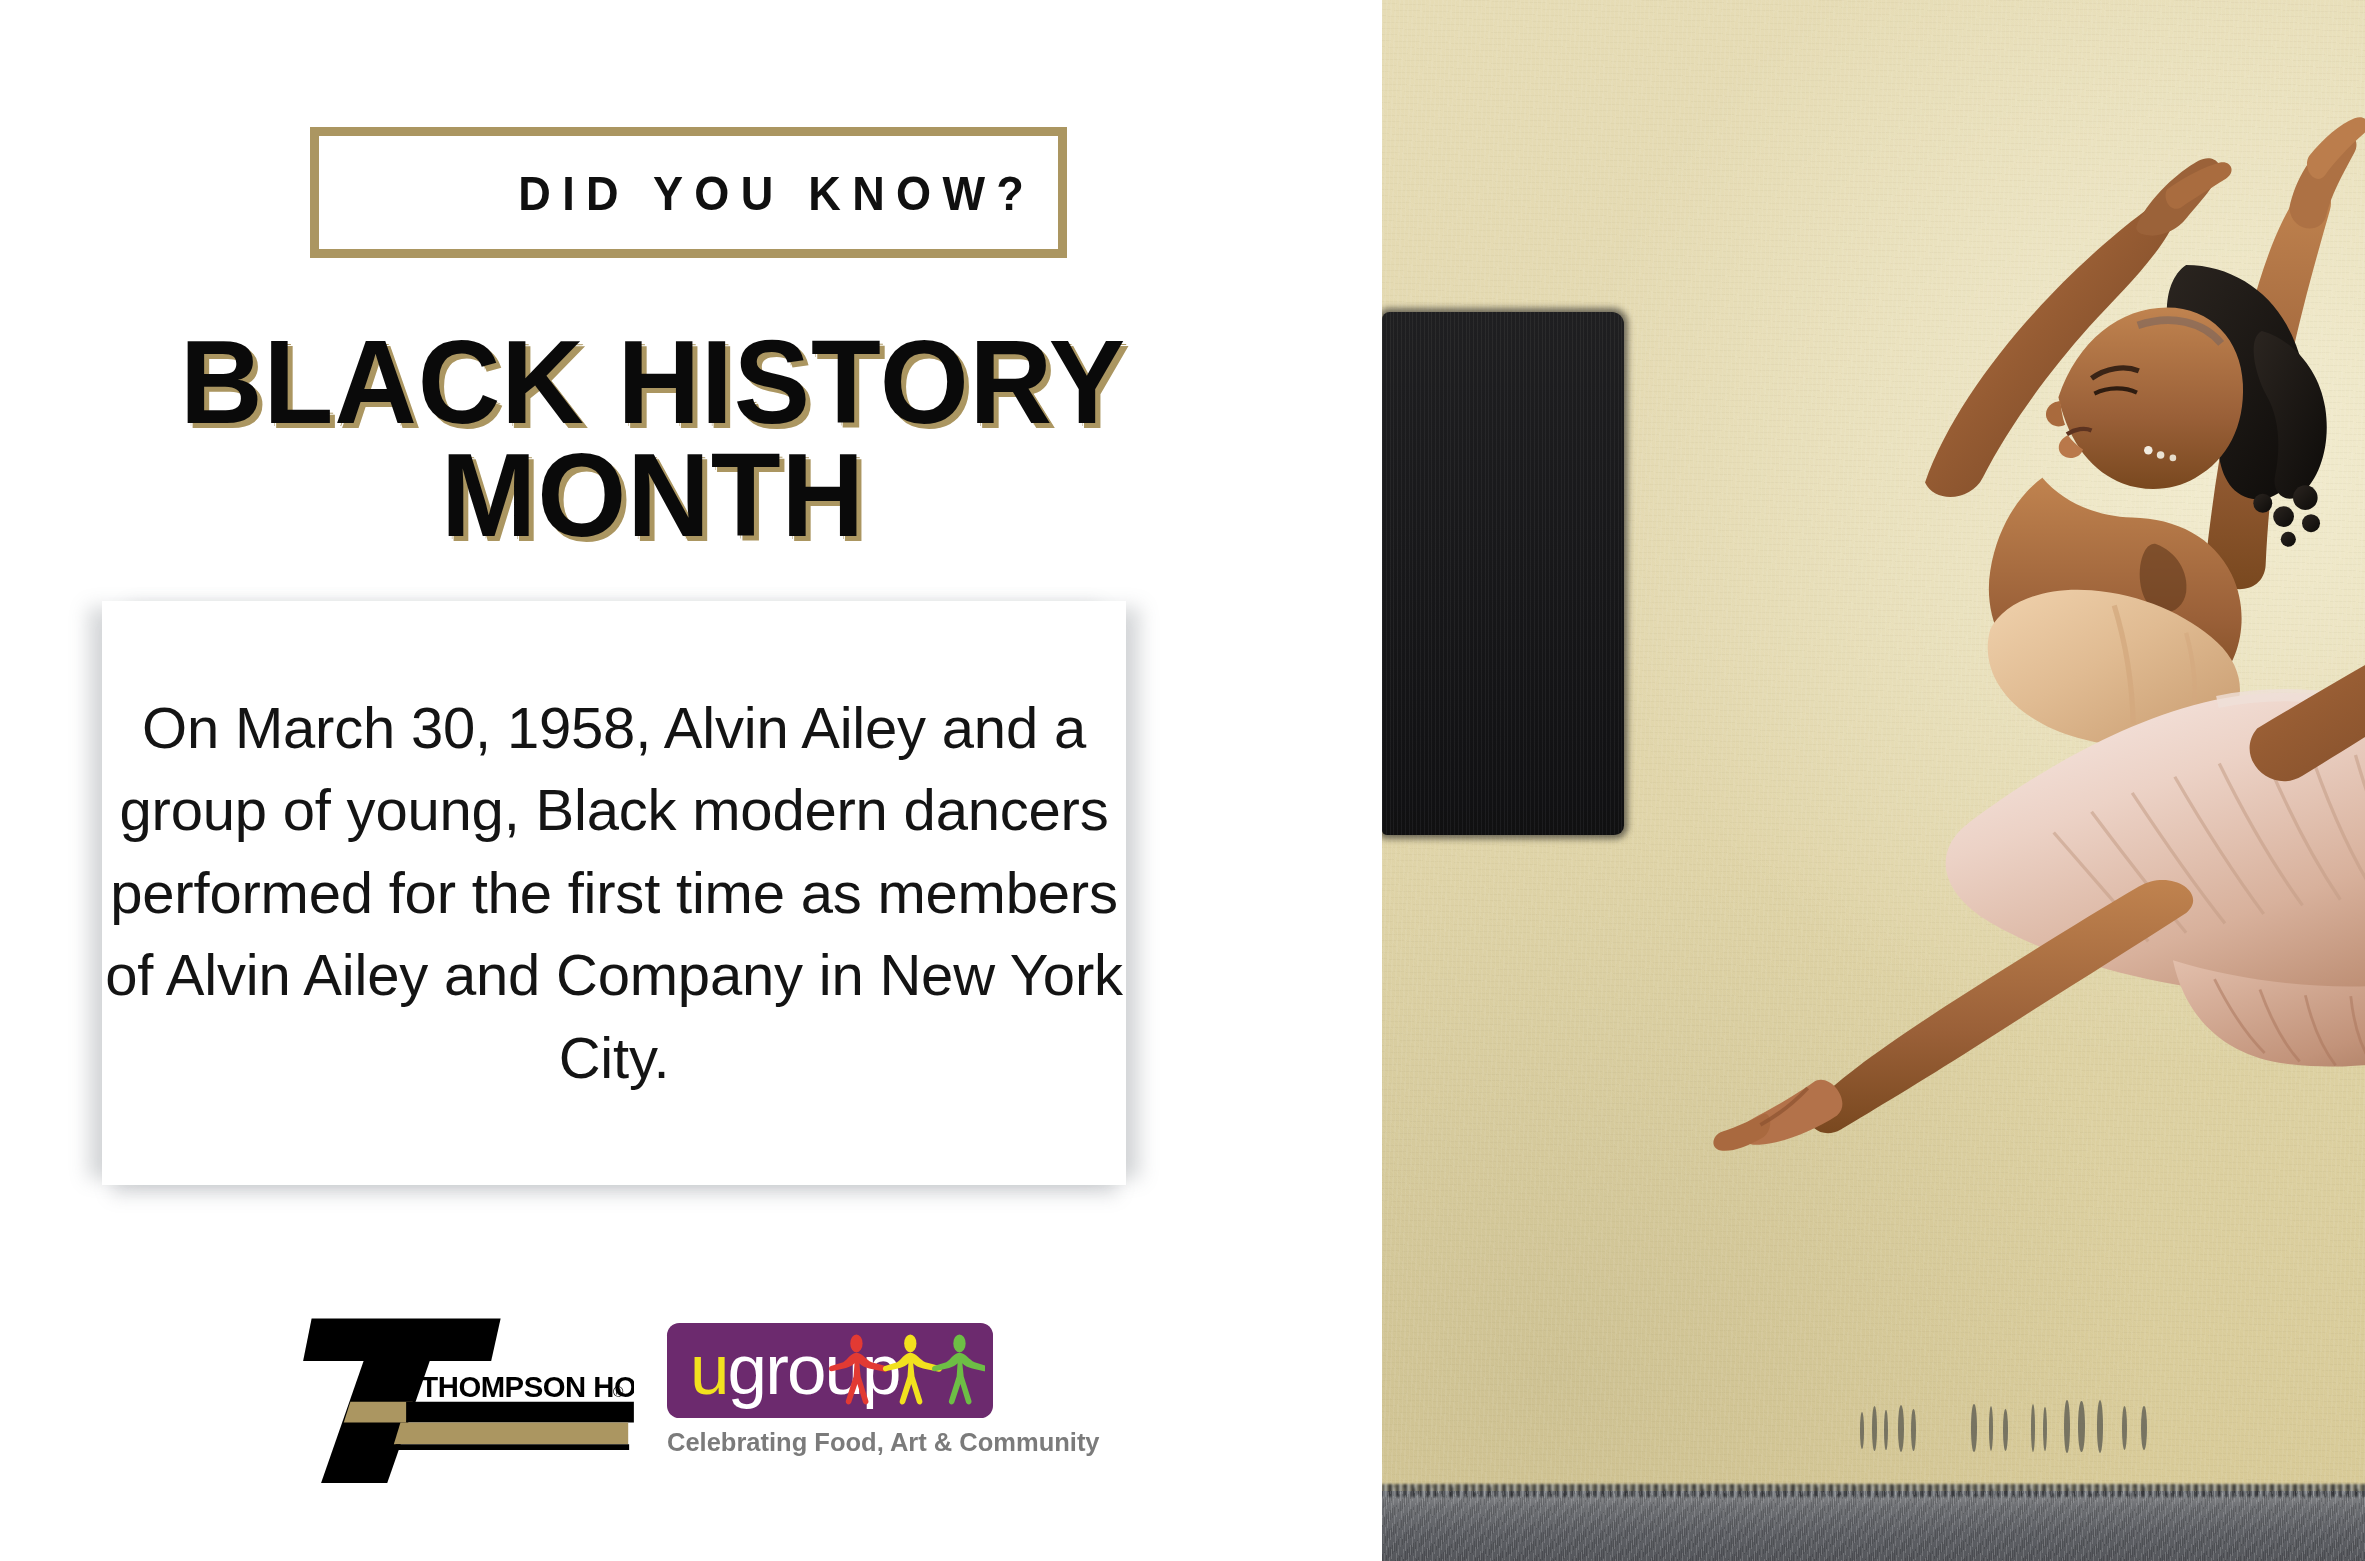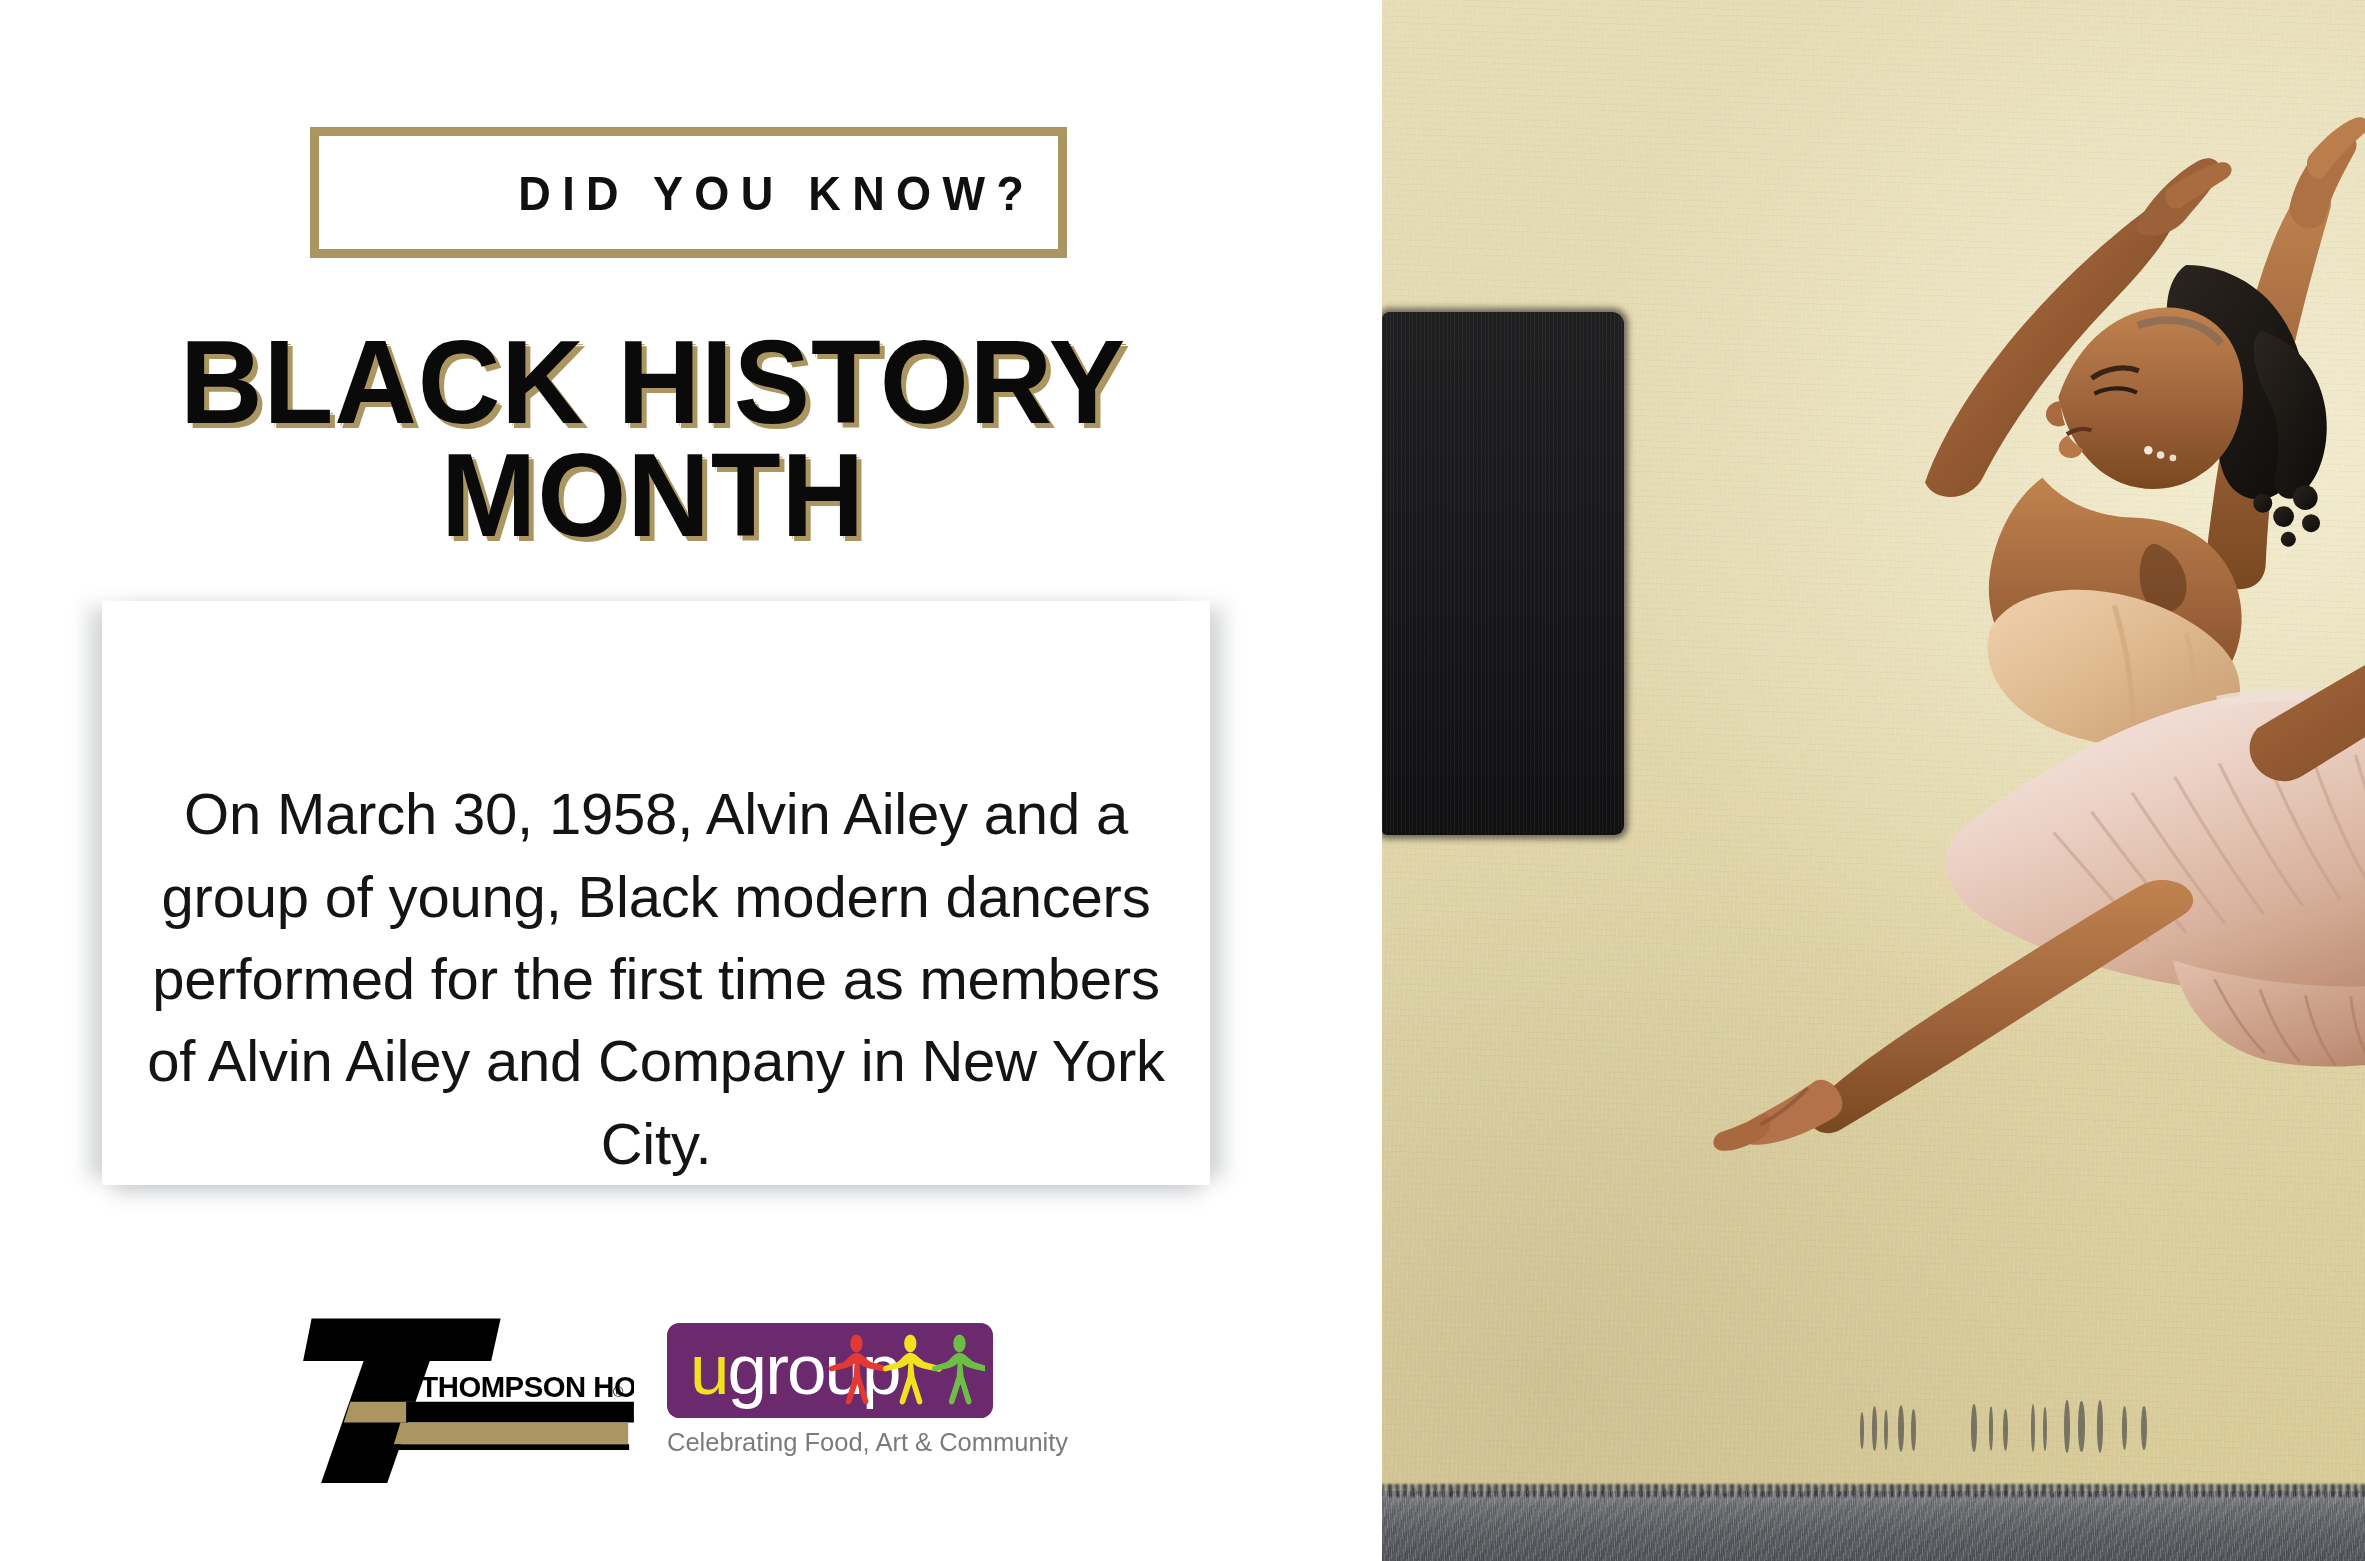--- a/index.html
+++ b/index.html
@@ -65,28 +65,28 @@
        5.2px 5.2px 0 #ab9661,
         3.8px  3.8px 0 #ffffff,
         3.3px  3.3px 0 #ab9661;
   }
   #headline .line { display:block; white-space:nowrap; }
 
   
   #fact-card {
     position:absolute;
     left:102px; top:601px;
-    width:1108px; height:584px;
+    width:1024px; height:584px;
     background:#ffffff;
     box-shadow:
       -20px 0 18px -5.7px rgba(120,125,132,0.30),
        20px 0 18px -5.7px rgba(120,125,132,0.30),
         0  19px 16px -8.5px rgba(120,125,132,0.22);
     display:flex;
-    align-items:flex-end;
+    align-items:center;
     justify-content:center;
     z-index:3;
   }
   #fact-text {
     width:1031px;
     text-align:center;
     font-family:"Liberation Sans Narrow","Liberation Sans", sans-serif;
     font-weight:400;
     font-size:58px;
     line-height:1.42;
@@ -137,21 +137,21 @@
   #unity-figures {
     position:absolute;
     right:8.5px; top:9.5px;
     width:156px; height:78px;
   }
   #unity-tagline {
     margin-top:10.4px;
     width:326px;
     text-align:center;
     font-family:"Liberation Sans Narrow","Liberation Sans", sans-serif;
-    font-weight:400;
+    font-weight:700;
     font-size:25.5px;
     color:#7b7b7b;
     letter-spacing:0px;
     white-space:nowrap;
   }
 
   
   #photo {
     position:absolute;
     left:1382px; top:0;

